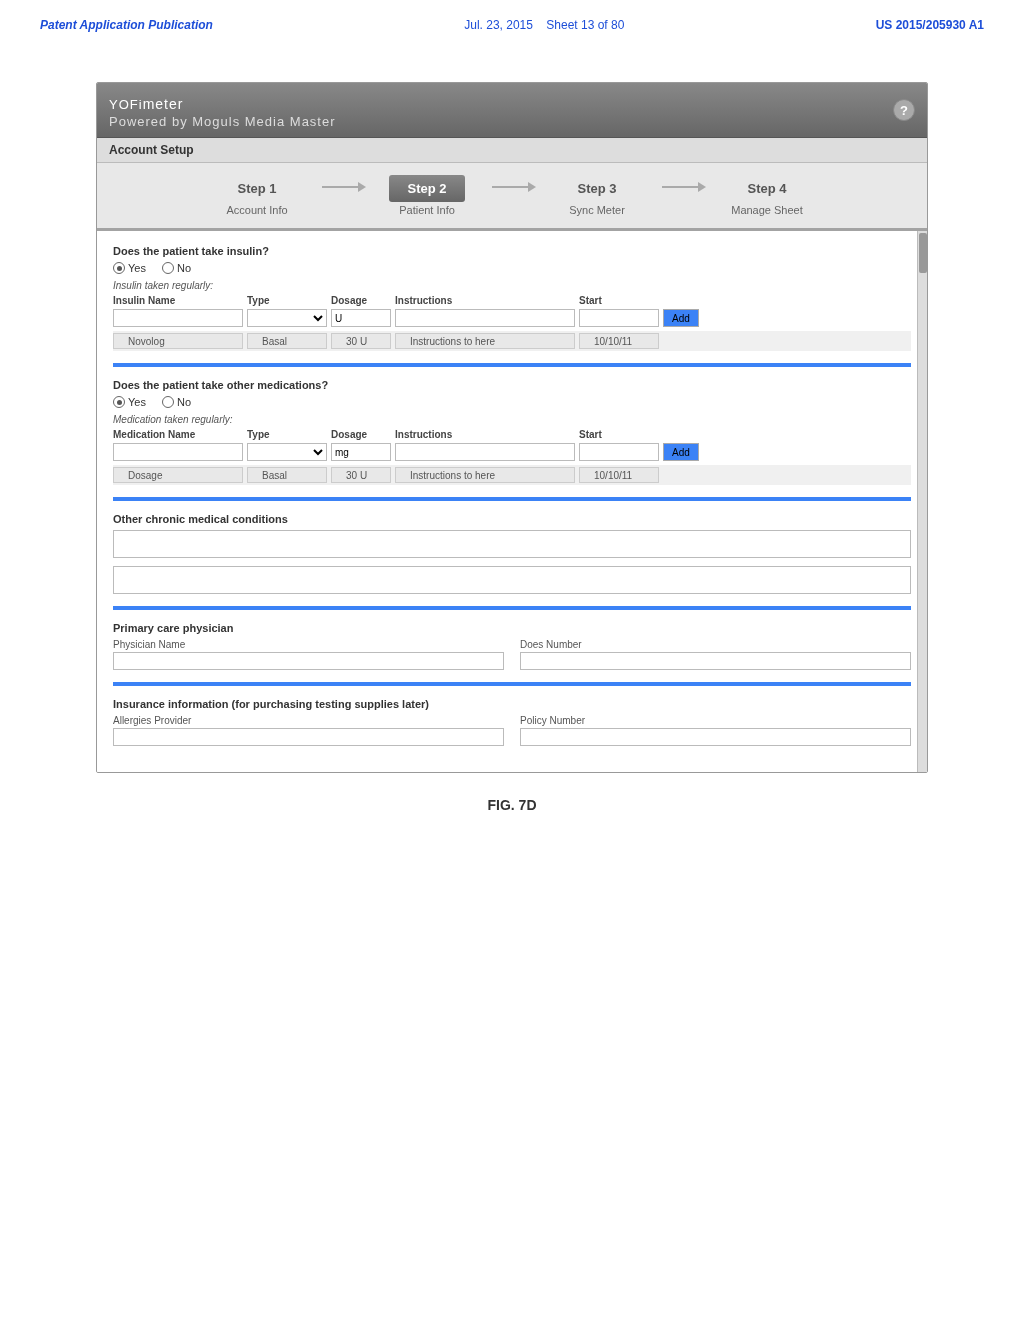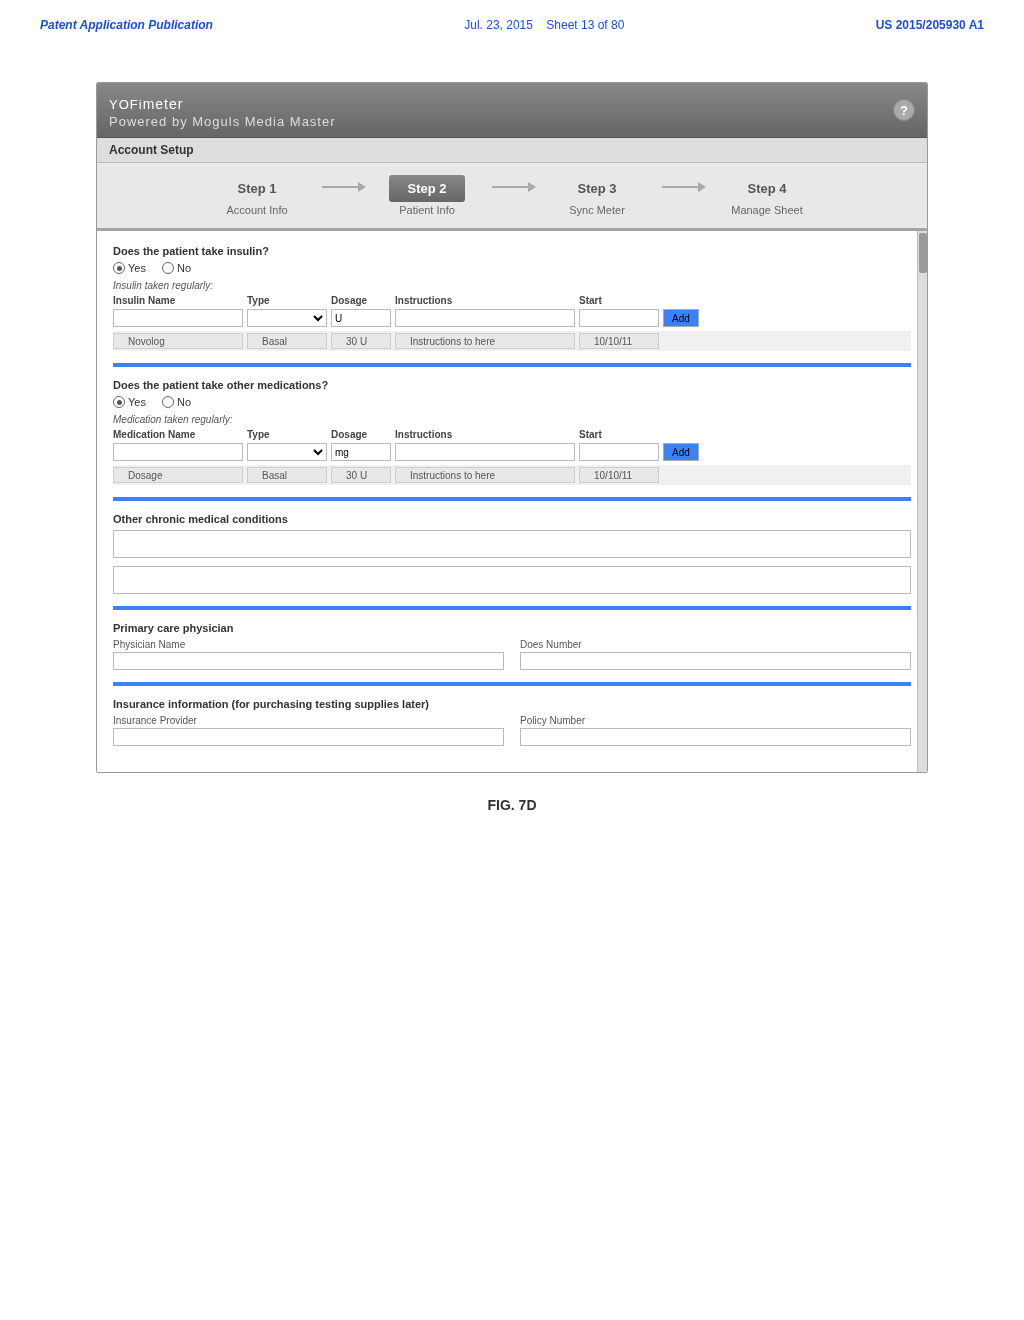--- a/index.html
+++ b/index.html
@@ -499,21 +499,21 @@
               <div class="field-label">Does Number</div>
               <input type="text" class="full-input" style="">
             </div>
           </div>
         </div>
 
         <div class="form-section">
           <div class="question-text">Insurance information (for purchasing testing supplies later)</div>
           <div class="two-col">
             <div>
-              <div class="field-label">Insurance Provider</div>
+              <div class="field-label">Allergies Provider</div>
               <input type="text" class="full-input" style="">
             </div>
             <div>
               <div class="field-label">Policy Number</div>
               <input type="text" class="full-input" style="">
             </div>
           </div>
         </div>
 
       </div>

